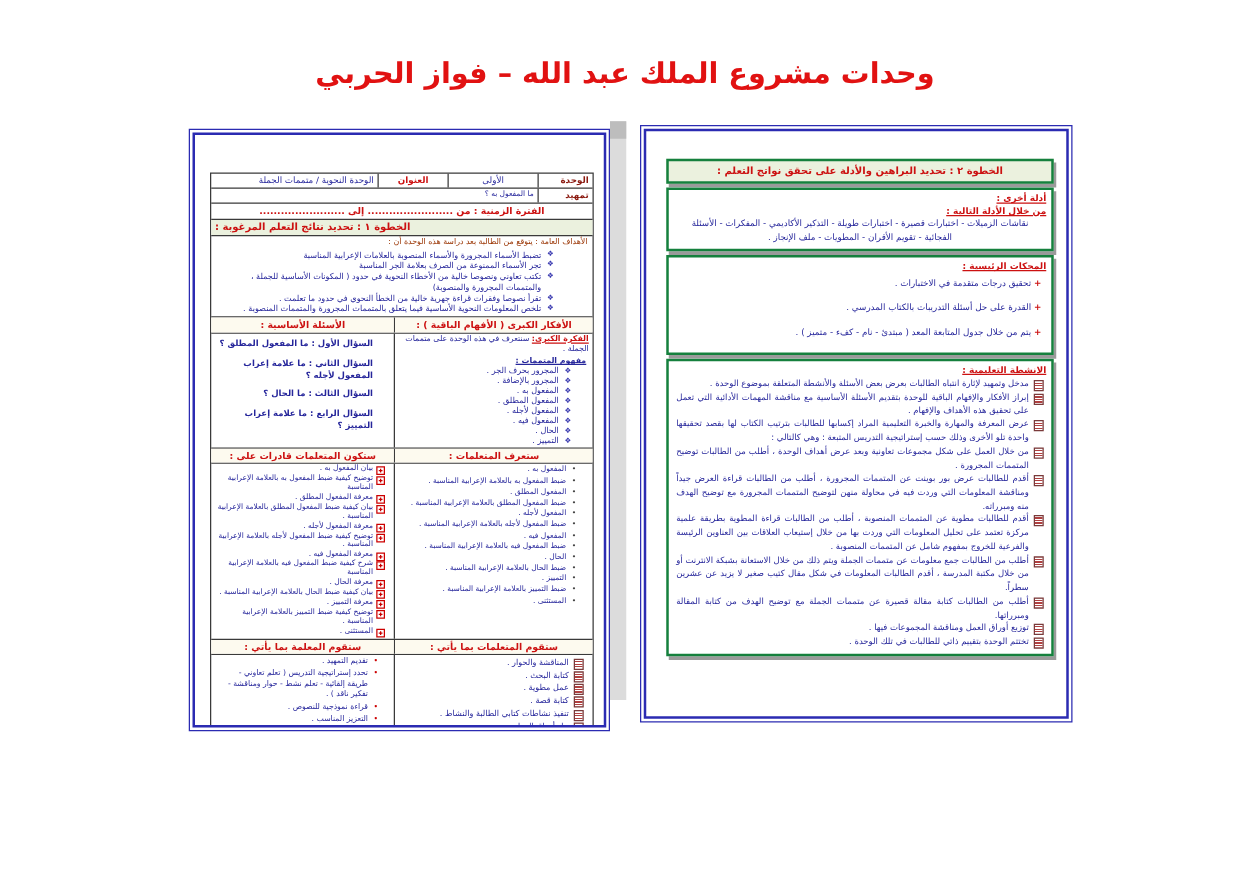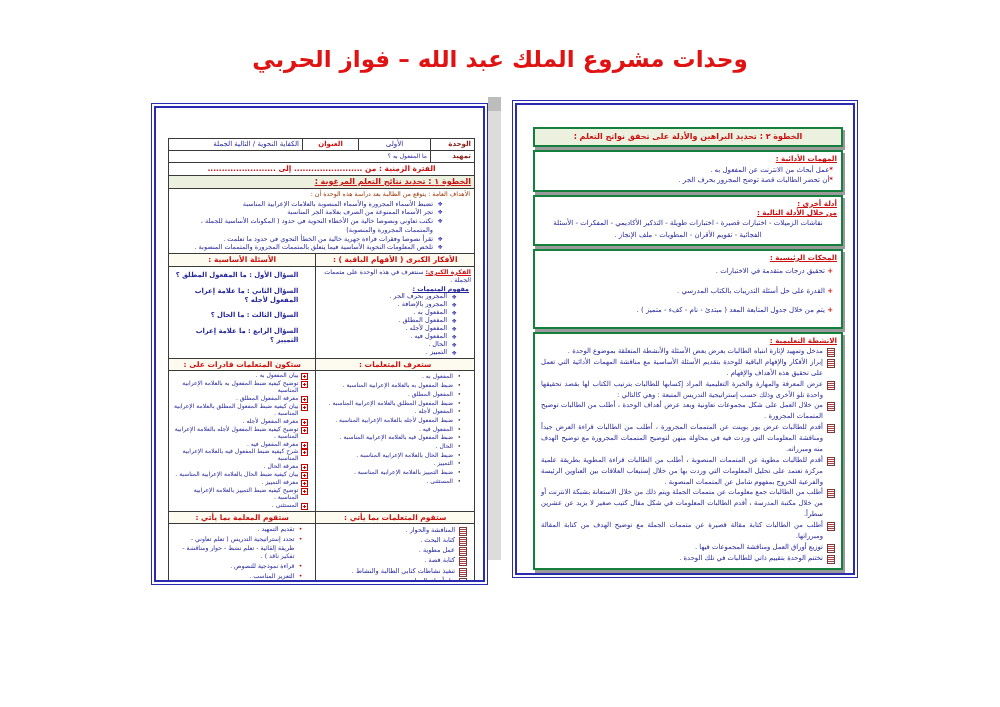--- a/index.html
+++ b/index.html
@@ -29,21 +29,21 @@
   .tr > .td:not(:last-child){border-left:1px solid #3a3a3a;}
   .w-unit{width:44px;}
   .w-unitval{width:72px;text-align:center;}
   .w-title{width:56px;text-align:center;}
   .flex1{flex:1;}
   .full{width:100%;}
   .lbl{color:#8b1a10;font-weight:bold;}
   .lbl2{color:#cc1111;font-weight:bold;}
   .val{color:#26269b;}
   .period .td{color:#cc1111;font-weight:bold;text-align:center;font-size:7.5px;}
-  .step-h{background:#ebf1de;color:#cc1111;font-weight:bold;text-align:right;font-size:8px;text-decoration:underline;}
+  .step-h{background:#ebf1de;color:#cc1111;font-weight:bold;text-align:left;font-size:8px;}
   .goals-row .td{min-height:54px;}
   .goals-intro{color:#993300;font-size:6.3px;margin:0 1px 1px 0;}
   .sec-h{color:#cc1111;font-weight:bold;text-align:center;background:#fdfaef;font-size:7.5px;}
   .col-r{width:52%;}
   .col-l{width:48%;}
   
   ul.list{margin:0;padding:0 8px 0 2px;list-style:none;}
   ul.list li{position:relative;padding-right:10px;font-size:6.5px;line-height:1.35;}
   li.li-diamond::before{content:"\2756";color:#3a3ab0;position:absolute;right:0;top:0;font-size:6px;}
   ul.goals-list{padding-right:28px;}
@@ -97,21 +97,21 @@
 
 <div class="page page-left">
  <div class="page-inner">
   <div class="sheet" dir="rtl">
    <div class="tbl">
 
      <div class="tr">
        <div class="td lbl w-unit">الوحدة</div>
        <div class="td val w-unitval">الأولى</div>
        <div class="td lbl2 w-title">العنوان</div>
-       <div class="td val flex1">الكفاية النحوية / التالية الجملة</div>
+       <div class="td val flex1">الوحدة النحوية / متممات الجملة</div>
      </div>
 
      <div class="tr">
        <div class="td lbl w-unit">تمهيد</div>
        <div class="td val flex1" style="font-size:6px;">ما المفعول به ؟</div>
      </div>
 
      <div class="tr period">
        <div class="td full">الفترة الزمنية : من ........................ إلى ........................</div>
      </div>
@@ -247,28 +247,20 @@
  </div>
 </div>
 
 <div class="page page-right">
  <div class="page-inner">
   <div class="sheet" dir="rtl">
    <div class="boxes">
 
      <div class="pbox green">الخطوة ٢ : تحديد البراهين والأدلة على تحقق نواتج التعلم :</div>
 
-     <div class="pbox">
-       <div class="hd-underline">المهمات الأدائية :</div>
-       <ul class="marklist">
-
-       <li><span class="mk">*</span><span>عمل أبحاث من الانترنت عن المفعول به .</span></li>
-              <li><span class="mk">*</span><span>أن تحضر الطالبات قصة توضح المجرور بحرف الجر .</span></li>
-            </ul>
-     </div>
 
      <div class="pbox">
        <div class="hd-underline">أدلة أخرى :</div>
        <div class="hd-underline">من خلال الأدلة التالية :</div>
        <div class="evidence-text">نقاشات الزميلات - اختبارات قصيرة - اختبارات طويلة - التذكير الأكاديمي - المفكرات - الأسئلة الفجائية - تقويم الأقران - المطويات - ملف الإنجاز .</div>
      </div>
 
      <div class="pbox">
        <div class="hd-underline">المحكات الرئيسية :</div>
        <ul class="marklist spread" style="margin-top:4px;">

